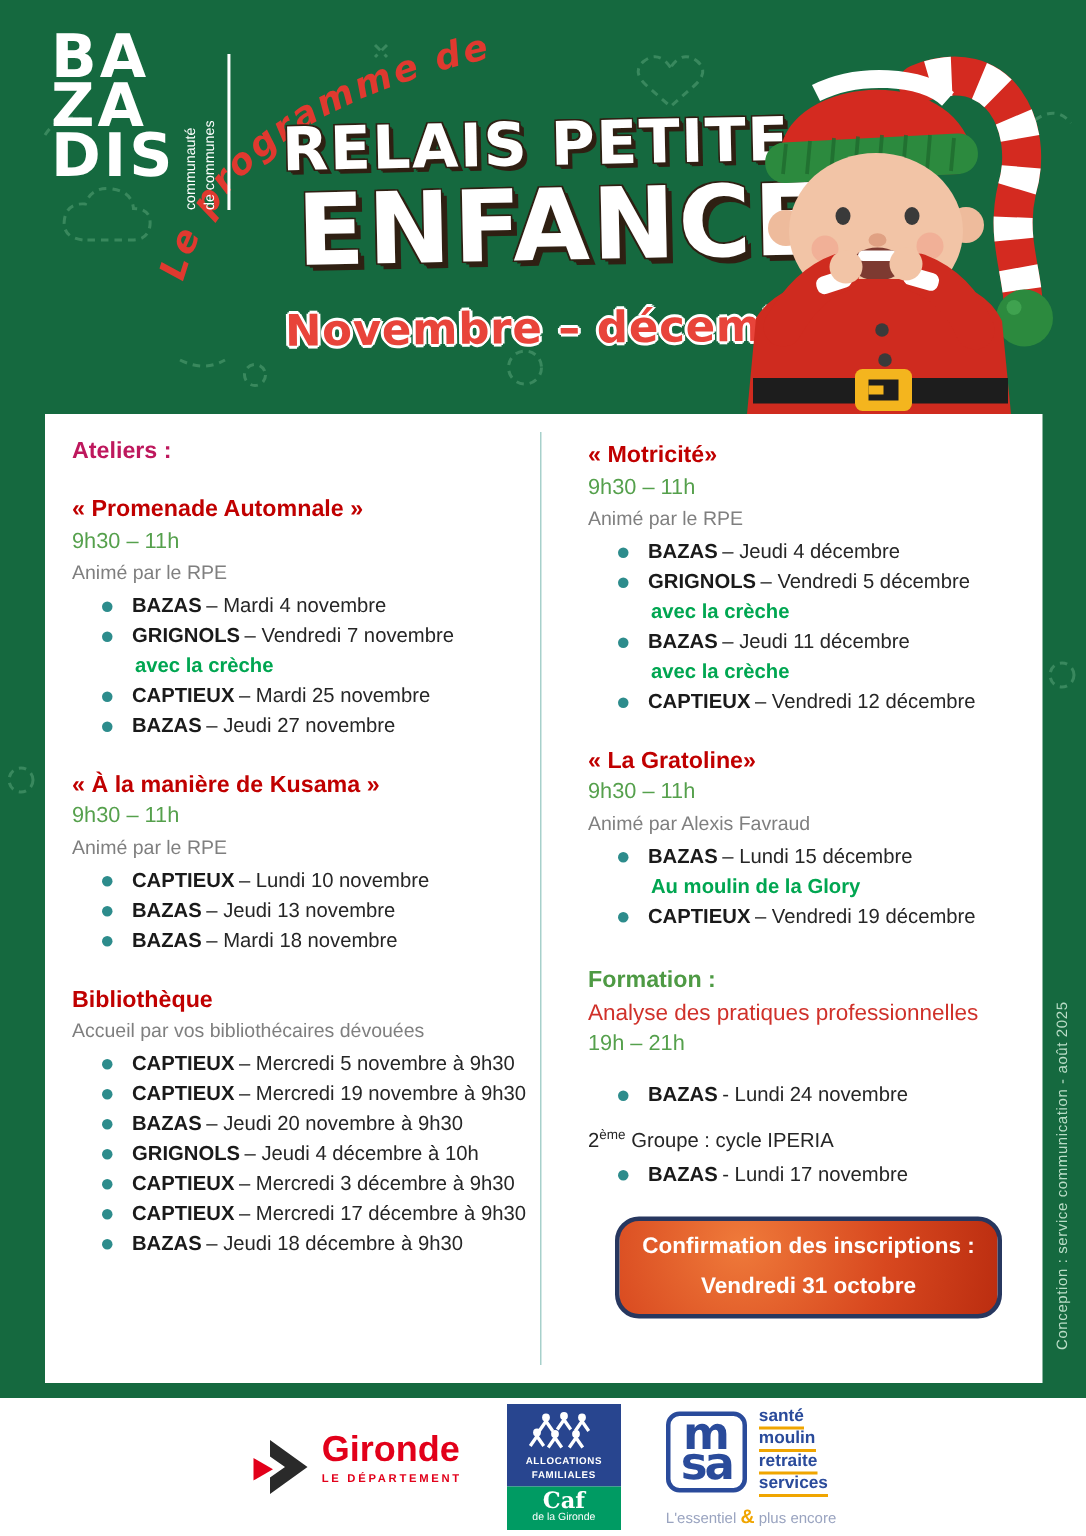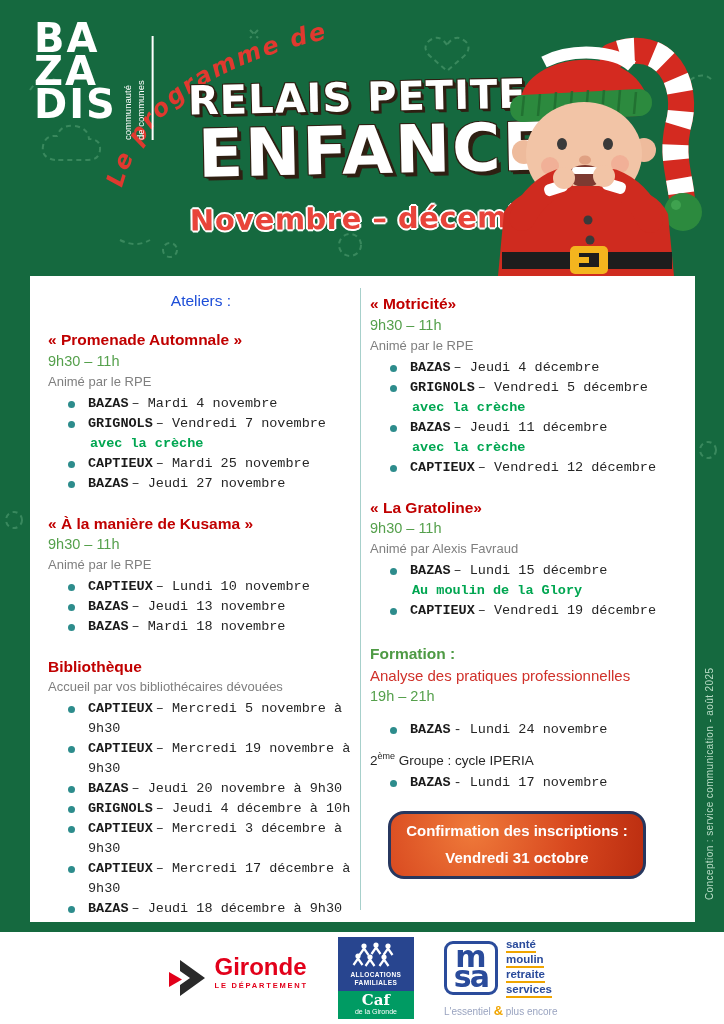--- a/index.html
+++ b/index.html
@@ -34,28 +34,28 @@
   .vert-note{position:absolute;left:694px;top:636px;width:30px;height:296px;z-index:4;
              display:flex;align-items:center;justify-content:center;
              writing-mode:vertical-rl;transform:rotate(180deg);
              color:#b9dcc6;font-size:10px;letter-spacing:.4px;}
 
   
   .white-panel{position:absolute;left:30px;top:276px;width:665px;height:646px;background:#fff;z-index:6;}
   .divider{position:absolute;left:330px;top:12px;height:622px;width:1px;background:rgba(60,150,140,.45);}
   .col{position:absolute;top:6px;font-size:13.5px;color:#262626;}
   .col-left{left:18px;width:306px;}
-  .col-right{left:340px;width:316px;}
-
-  .ateliers{margin:10px 0 0 0;font-size:15.5px;font-weight:normal;color:#1d4ed8;text-align:center;}
+  .col-right{left:362px;width:316px;}
+
+  .ateliers{margin:10px 0 0 0;font-size:15.5px;font-weight:bold;color:#be185d;}
   .section{margin-top:20px;}
   .sec-title{font-size:15.5px;font-weight:bold;color:#c00000;line-height:1.35;}
   .sec-time{font-size:14.5px;color:#55a04c;line-height:1.5;}
   .sec-host{font-size:13px;color:#7f7f7f;line-height:1.45;}
-  ul.items{list-style:none;margin:2px 0 0 0;padding:0;font-family:Liberation Mono, monospace;}
+  ul.items{list-style:none;margin:2px 0 0 0;padding:0;}
   ul.items li{position:relative;padding-left:40px;line-height:20px;}
   ul.items li::before{content:"";position:absolute;left:20px;top:7px;width:7px;height:7px;border-radius:50%;background:#2d8c8c;}
   .city{font-weight:bold;color:#1a1a1a;}
   .rest{margin-left:3px;}
   .note{color:#00a651;font-weight:bold;line-height:20px;margin-left:2px;}
 
   .formation{margin-top:22px;}
   .form-label{font-size:15.5px;font-weight:bold;color:#4e9a44;line-height:1.4;}
   .form-sub{font-size:15px;color:#d0312a;line-height:1.45;}
   .form-time{font-size:14.5px;color:#55a04c;line-height:1.5;margin-bottom:12px;}

